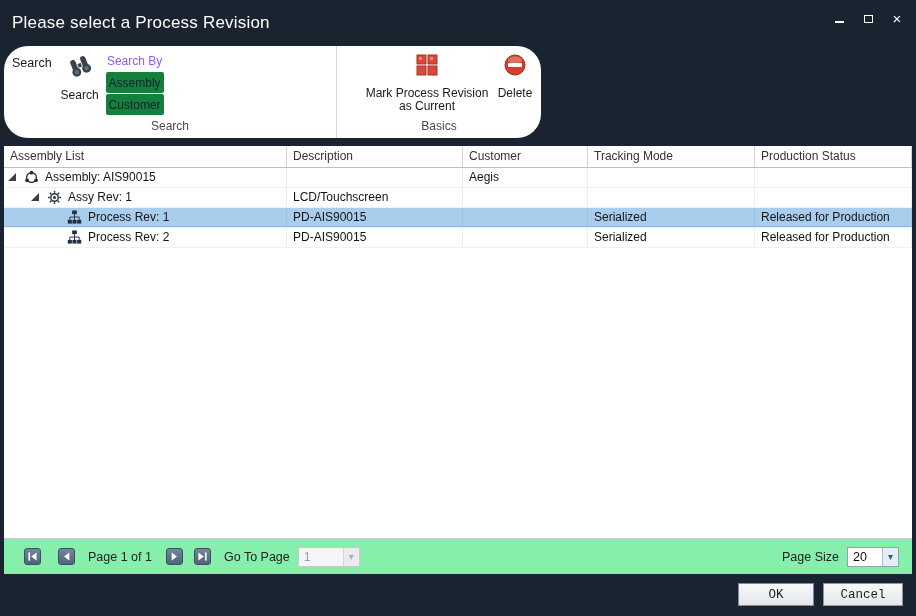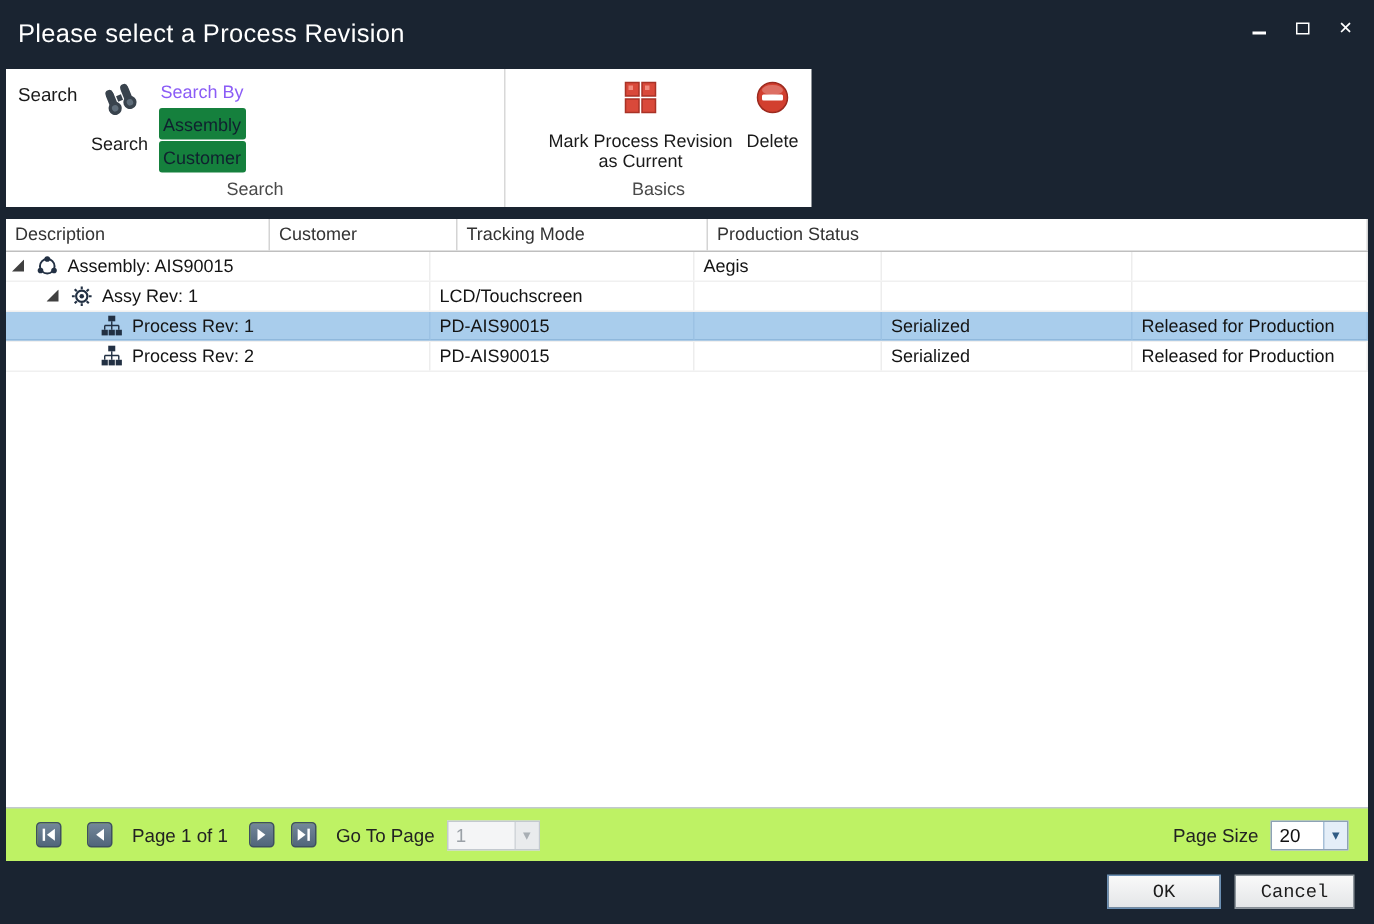--- a/index.html
+++ b/index.html
@@ -12,21 +12,21 @@
   
   .titlebar{height:46px;display:flex;align-items:center;padding:0 12px;box-sizing:border-box;justify-content:space-between;}
   .title{color:#ffffff;font-size:17px;letter-spacing:.2px;}
   .win-controls{margin-left:auto;display:flex;align-items:center;gap:15px;margin-top:-8px;}
   .wc{color:#fff;display:inline-flex;align-items:center;justify-content:center;width:14px;height:14px;cursor:default;}
   .min-glyph{display:block;width:9px;height:2px;background:#fff;margin-top:6px;}
   .max-glyph{display:block;width:9px;height:8px;border:1px solid #fff;box-sizing:border-box;}
   .close-glyph{font-size:15px;line-height:14px;color:#fff;}
   
   .ribbon-row{margin:0 4px;height:92px;display:flex;}
-  .ribbon-panel{width:537px;background:#ffffff;display:flex;box-sizing:border-box;}
+  .ribbon-panel{width:537px;background:#ffffff;display:flex;box-sizing:border-box;border-radius:24px;}
   .group{display:flex;flex-direction:column;box-sizing:border-box;}
   .group-search{width:364px;border-right:1px solid #d8d8d8;}
   .group-basics{flex:1;}
   .group-body{flex:1;display:flex;padding:7px 2px 0 8px;box-sizing:border-box;}
   .group-label{font-size:12px;color:#4a4a4a;text-align:center;padding:2px 0 5px;}
   .search-field{display:flex;align-items:flex-start;gap:7px;}
   .field-label{font-size:12.5px;color:#1a1a1a;margin-top:3px;}
   .search-input{
     width:182px;height:17px;border:1px solid #94a7ba;font-size:12.5px;
     padding:1px 4px;font-family:inherit;color:#1a1a1a;background:#fff;outline:none;
@@ -53,21 +53,21 @@
   .grid-row.selected{background:#a9cdec;}
   .grid-row.selected .cell{border-right:1px solid #9cc2e4;border-bottom:1px solid #8fb8dc;}
   .tree-cell{display:flex;align-items:center;padding-left:4px;}
   .lvl1 .tree-cell{padding-left:27px;}
   .lvl2 .tree-cell{padding-left:63px;}
   .expander{width:9px;height:9px;margin-right:7px;flex:0 0 auto;display:inline-flex;}
   .row-icon{width:15px;height:15px;margin-right:6px;flex:0 0 auto;display:inline-flex;}
   .row-label{font-size:12px;color:#141414;}
   
   .pager{
-    margin:0 4px;height:36px;background:#bef264;border-top:1px solid #c2c9cf;
+    margin:0 4px;height:36px;background:#86efac;border-top:1px solid #c2c9cf;
     display:flex;align-items:center;padding:0 13px 0 20px;box-sizing:border-box;font-size:12.5px;color:#222;
   }
   .nav-btn{
     width:17px;height:17px;border-radius:3px;flex:0 0 auto;
     background:linear-gradient(#73879a,#51657a);border:1px solid #3e4f60;box-sizing:border-box;
     display:inline-flex;align-items:center;justify-content:center;cursor:default;
   }
   .nav-btn svg{display:block;}
   .pg-prev{margin-left:17px;}
   .page-text{margin-left:13px;color:#222;}
@@ -182,20 +182,21 @@
         </div>
       </div>
       <div class="group-label">Basics</div>
     </div>
 
   </div>
 </div>
 
 <div class="grid-panel">
   <div class="grid-header">
+    <div class="cell c1">Assembly List</div>
     <div class="cell c2">Description</div>
     <div class="cell c3">Customer</div>
     <div class="cell c4">Tracking Mode</div>
     <div class="cell c5">Production Status</div>
   </div>
 
   <div class="grid-row lvl0">
     <div class="cell c1 tree-cell">
       <span class="expander">
         <svg width="9" height="9" viewBox="0 0 9 9">

